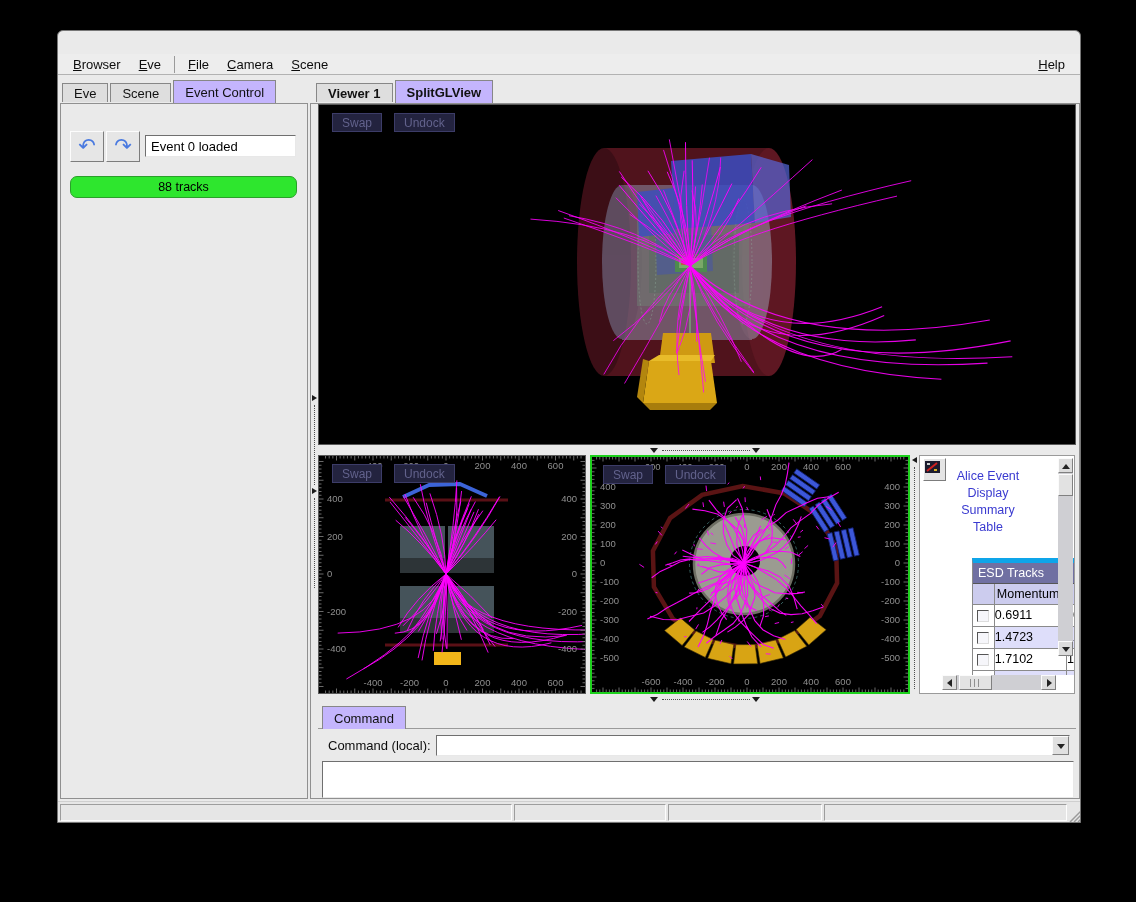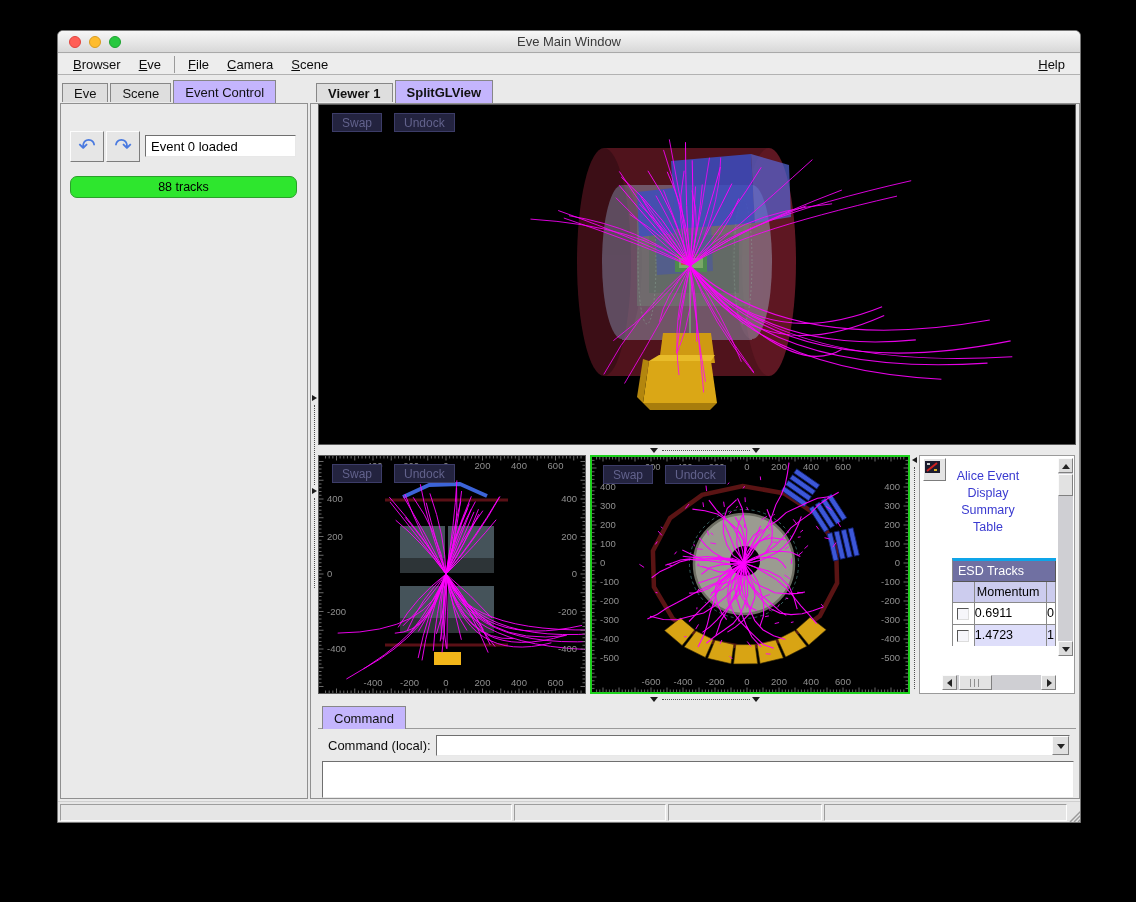--- a/index.html
+++ b/index.html
@@ -55,22 +55,22 @@
               border-right:5px solid #1a1a1a; position:absolute; }
   .dot-h { position:absolute; border-top:1px dotted #4e4e4e; height:0; }
   .dot-v { position:absolute; border-left:1px dotted #4e4e4e; width:0; }
   
   .summary { position:absolute; background:#fff; border:1px solid #9a9a9a; overflow:hidden; }
   .sum-titles { position:absolute; left:0; top:12px; width:136px; text-align:center;
                 font-size:12.5px; line-height:17px; }
   .tool-btn { position:absolute; left:3px; top:2px; width:23px; height:23px; background:#e4e4e4;
               border:1px solid; border-color:#fff #7c7c7c #7c7c7c #fff; }
   
-  .esd-table { position:absolute; left:32px; top:102px; width:104px; height:88px; overflow:hidden;
-               font-size:12.5px; border-left:1px solid #8a8a8a; border-top:3px solid #0ea5e9; }
+  .esd-table { position:absolute; left:52px; top:102px; width:104px; height:117px; overflow:hidden;
+               font-size:12.5px; border-left:1px solid #8a8a8a; border-top:5px solid #0ea5e9; }
   .esd-group { height:21px; color:#fff; padding:3px 0 0 5px; border-right:1px solid #555; border-bottom:1px solid #555; }
   .esd-cols { display:flex; height:21px; }
   .esd-cols .hc { border-right:1px solid #8a8a8a; border-bottom:1px solid #8a8a8a; height:21px; }
   .trow { display:flex; height:22px; background:#fff; }
   .tcell { border-right:1px solid #8a8a8a; border-bottom:1px solid #8a8a8a; height:22px; }
   .c0 { width:22px; position:relative; }
   .c1 { width:73px; text-align:left; padding-top:3px; }
   .c2 { width:9px; overflow:hidden; padding-top:3px; }
   .cb { position:absolute; left:4px; top:5px; width:12px; height:12px; background:#f6f6fa;
         border:1px solid; border-color:#555 #ddd #ddd #555; }
@@ -103,26 +103,20 @@
                border-top:1px solid #cfcfcf; display:flex; align-items:stretch; padding:2px 1px; }
   .scell { border:1px solid; border-color:#9d9d9d #fdfdfd #fdfdfd #9d9d9d; margin:0 1px; font-size:11px; }
   .grip { position:absolute; right:1px; bottom:1px; width:15px; height:15px; }
   svg text { font-family:"Liberation Sans", sans-serif; }
 </style>
 </head>
 <body>
 
 <div id="window">
 
-  <div class="titlebar">
-    <span class="tl close"></span>
-    <span class="tl min"></span>
-    <span class="tl zoom"></span>
-    <div class="title-text">Eve Main Window</div>
-  </div>
 
   <div class="menubar">
     <div class="menubar-left">
         <div class="menu-item">Browser</div>
         <div class="menu-item">Eve</div>
         <div class="menu-sep"></div>
         <div class="menu-item">File</div>
         <div class="menu-item">Camera</div>
         <div class="menu-item">Scene</div>
       </div>

